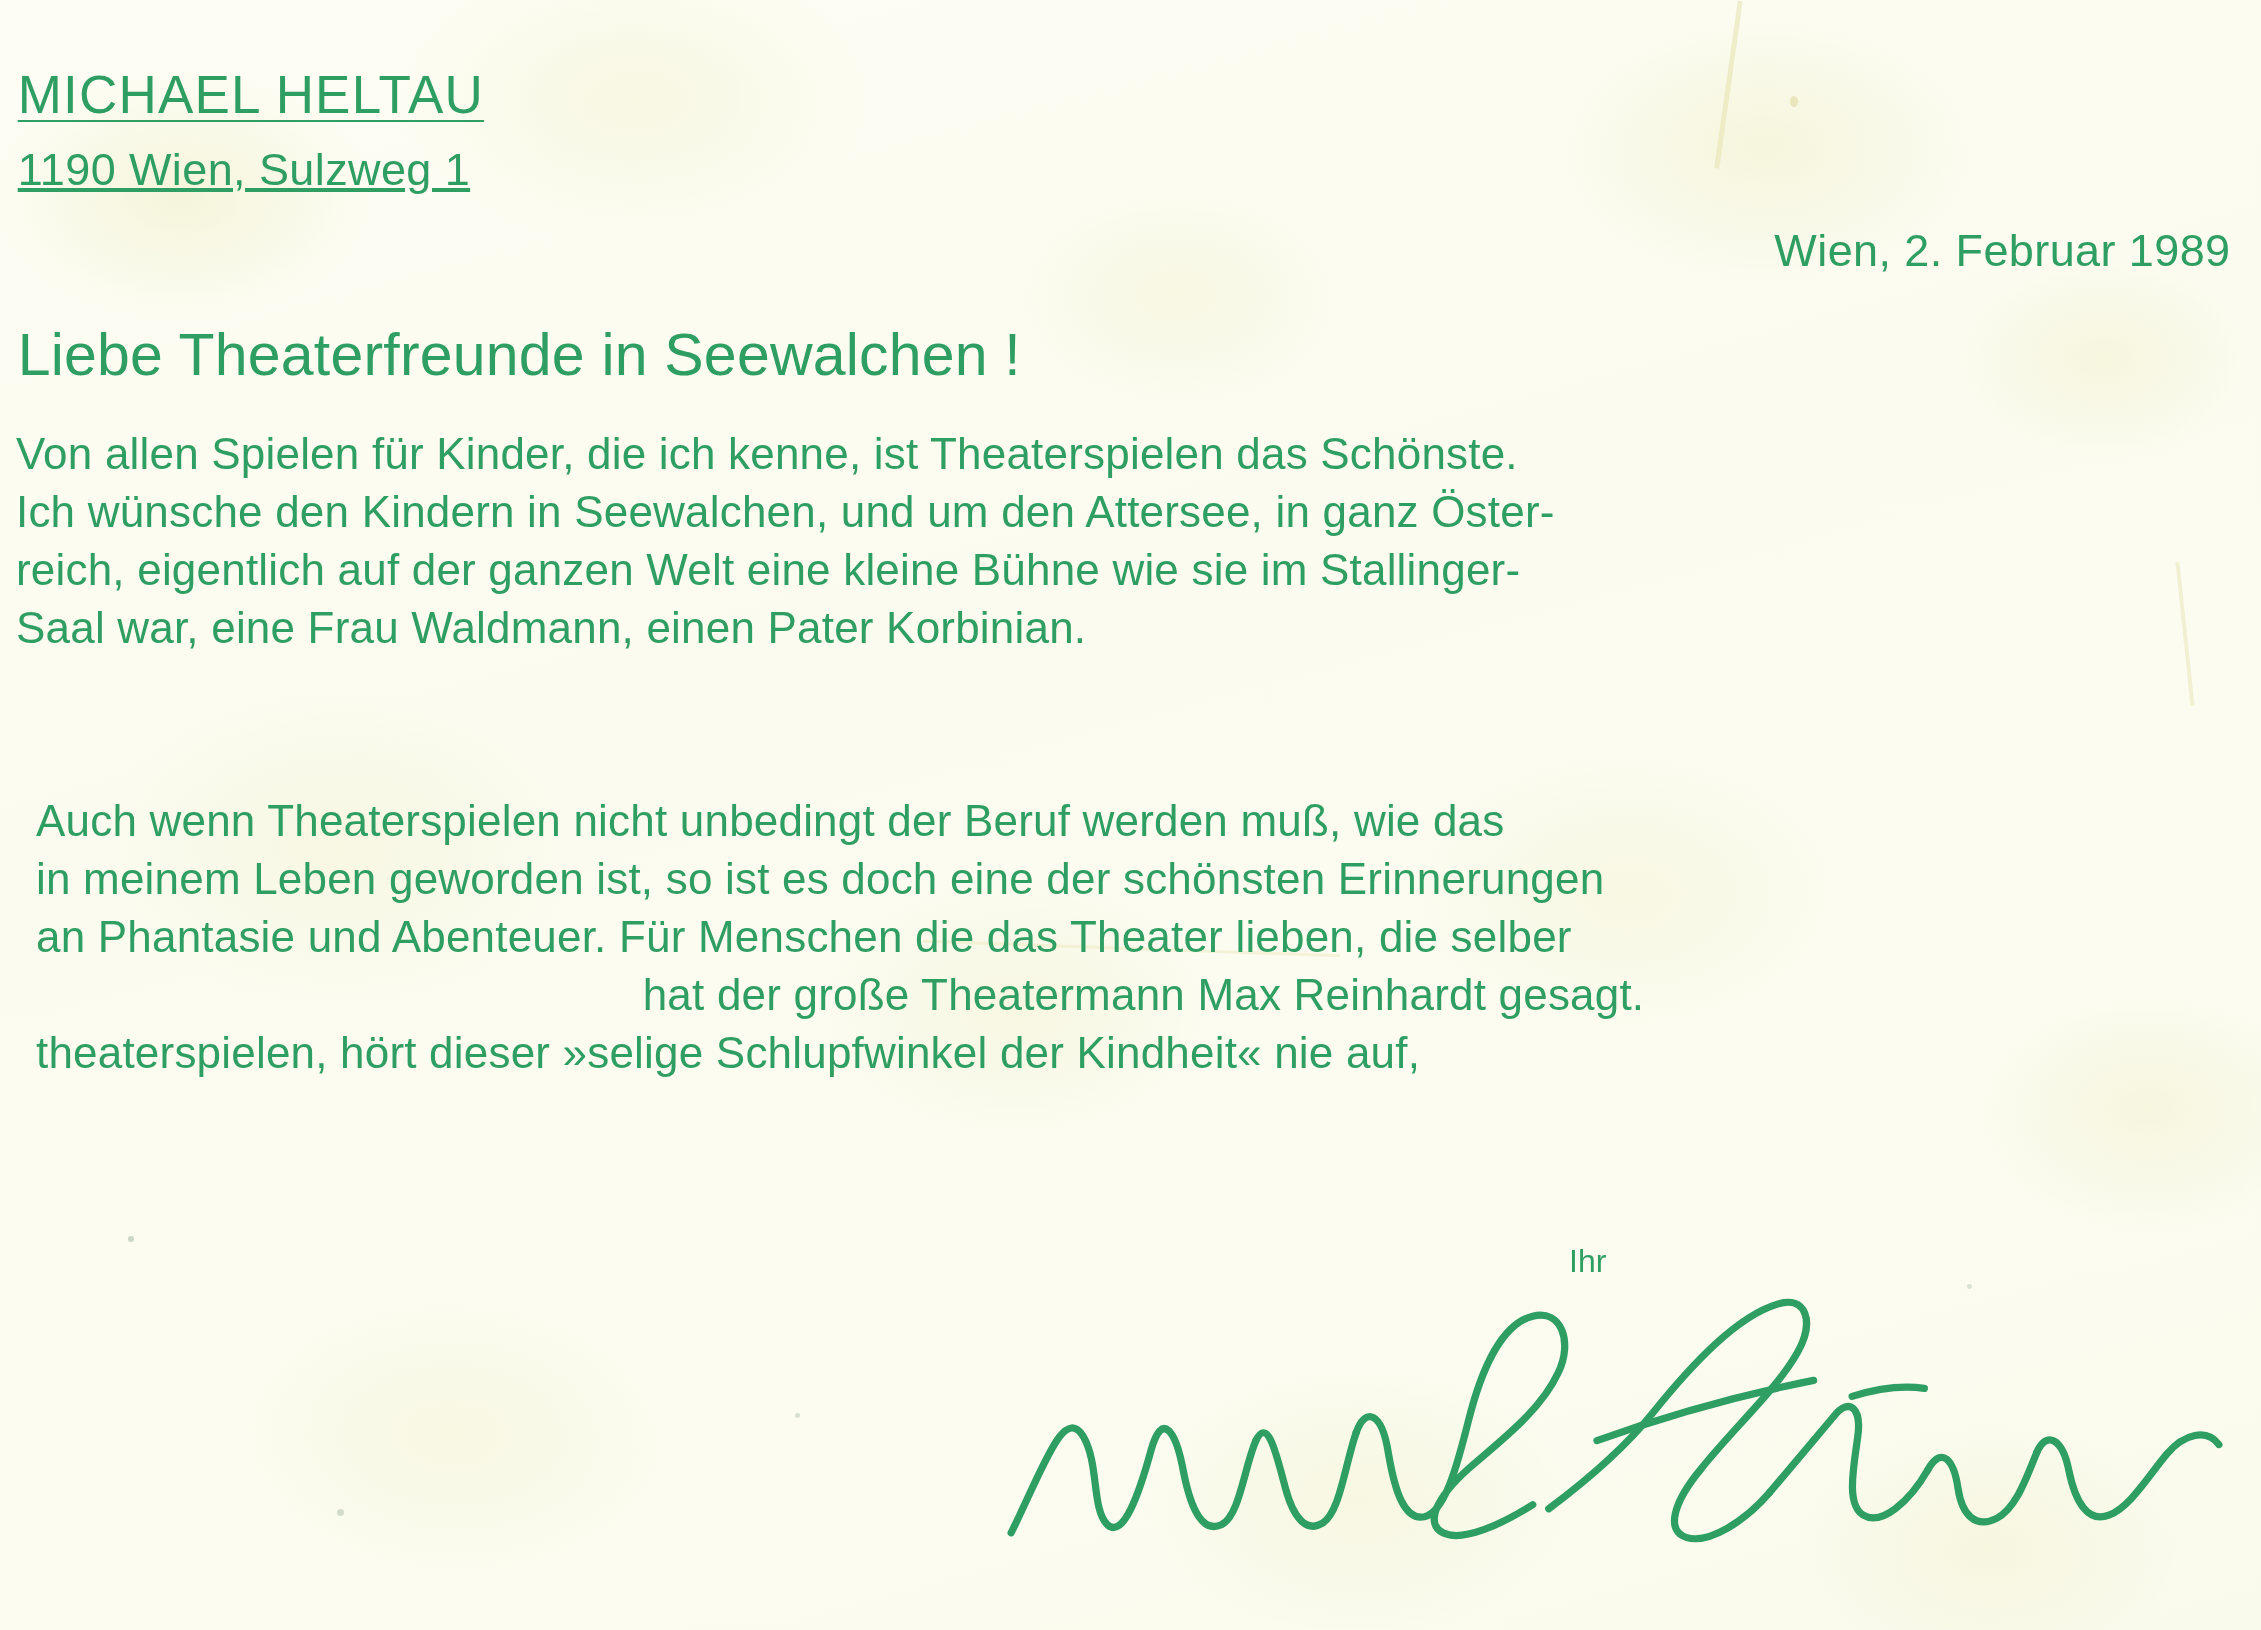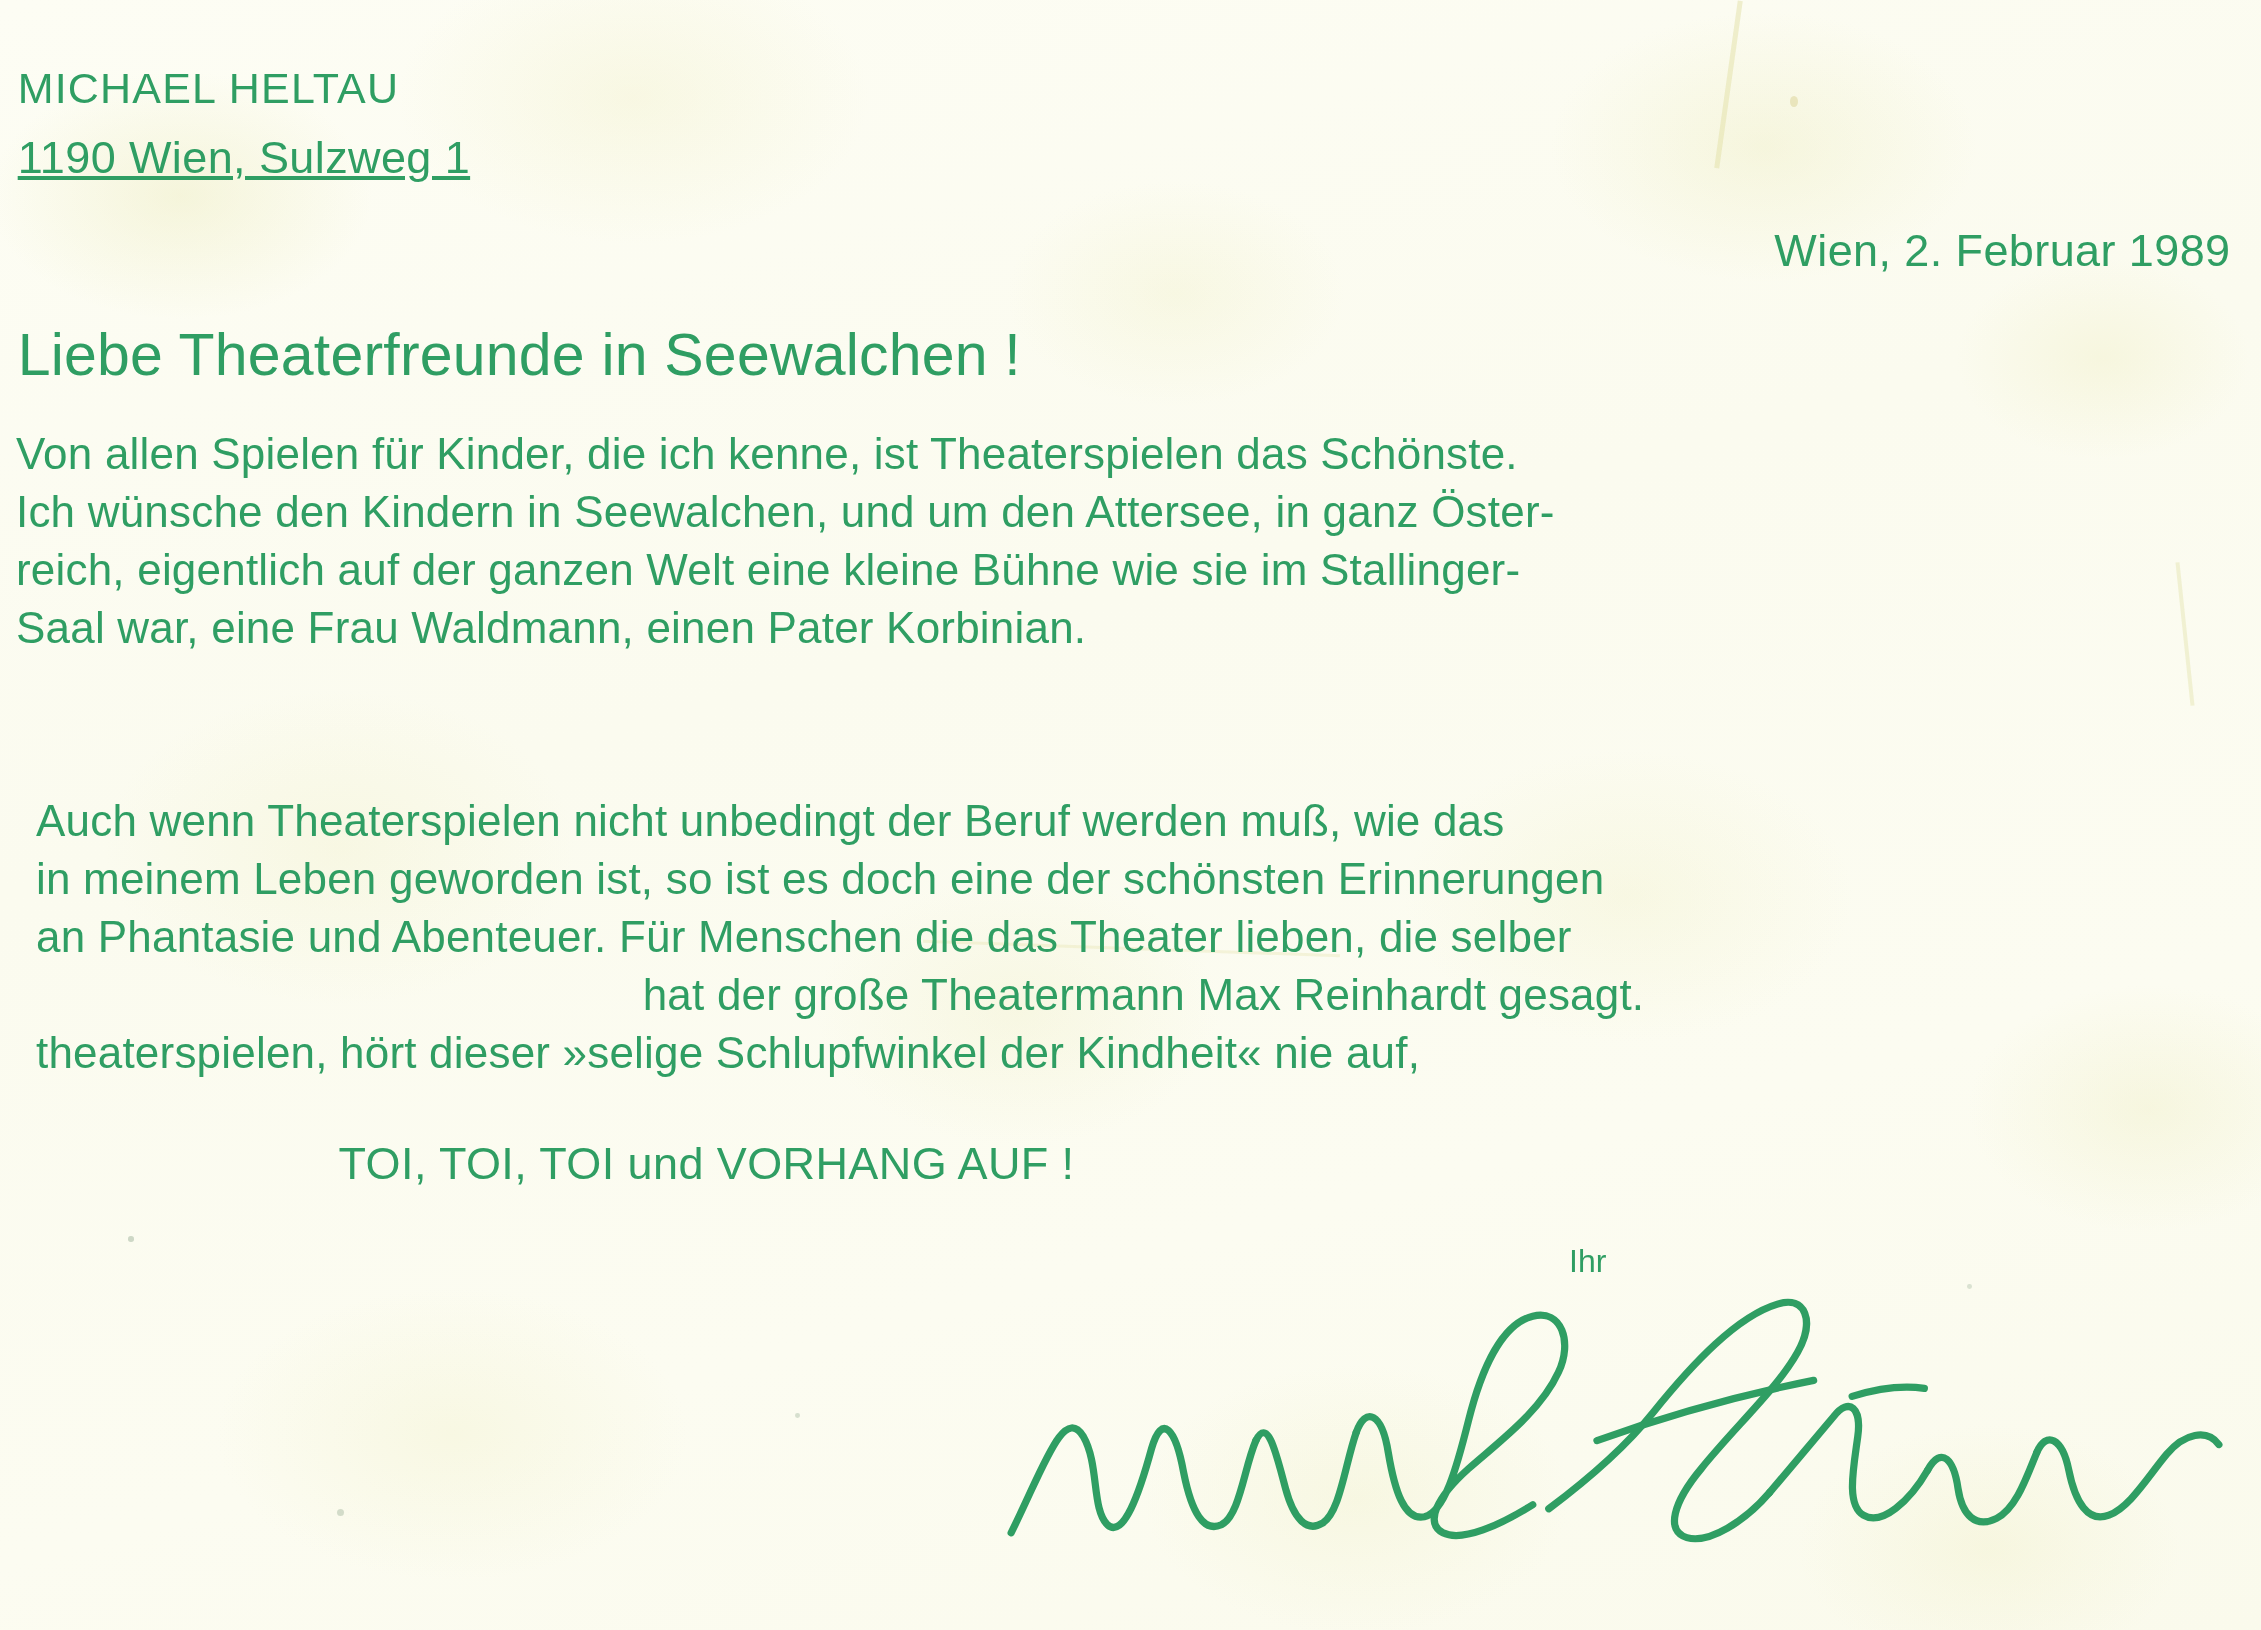--- a/index.html
+++ b/index.html
@@ -54,23 +54,24 @@
     padding: 0;
   }
 
   .letterhead {
     position: absolute;
     left: 17.7px;
     top: 64px;
     width: 963px;
   }
   .lh-name {
-    font-size: 43px;
+    font-size: 53px;
     letter-spacing: 1.2px;
     color: #2f9e63;
+    text-decoration: underline;
     text-underline-offset: 7.2px;
     text-decoration-thickness: 2.4px;
     white-space: nowrap;
   }
   .lh-addr {
     font-size: 45px;
     color: #2f9e63;
     margin-top: 19px;
     letter-spacing: 0.4px;
     white-space: nowrap;
@@ -185,21 +186,20 @@
     </div>
 
     <div class="para" id="para2">
       <span class="line">Auch wenn Theaterspielen nicht unbedingt der Beruf werden muß, wie das</span>
       <span class="line">in meinem Leben geworden ist, so ist es doch eine der schönsten Erinnerungen</span>
       <span class="line">an Phantasie und Abenteuer. Für Menschen die das Theater lieben, die selber</span>
       <span class="line center-line">hat der große Theatermann Max Reinhardt gesagt.</span>
       <span class="line">theaterspielen, hört dieser »selige Schlupfwinkel der Kindheit« nie auf,</span>
     </div>
 
-    <div class="toi">TOI, TOI, TOI und VORHANG AUF !</div>
 
     <div class="ihr">Ihr</div>
 
     <div class="signature">
       <svg viewBox="0 0 1560 400" xmlns="http://www.w3.org/2000/svg">
         <g fill="none" stroke="#2f9e63" stroke-width="9" stroke-linecap="round" stroke-linejoin="round">
 
           <path d="M30 330 C 70 250, 95 170, 120 210 C 140 245, 130 300, 150 320 C 170 338, 190 280, 205 225 C 218 180, 235 200, 245 255 C 255 305, 270 330, 292 320 C 315 308, 320 250, 335 215"></path>
           <path d="M335 215 C 350 185, 360 230, 372 275 C 382 312, 398 330, 418 318 C 440 304, 446 245, 460 205"></path>
           <path d="M460 205 C 472 172, 492 180, 500 230 C 508 278, 520 315, 545 310 C 570 304, 585 250, 600 190 C 615 130, 640 70, 680 60 C 716 51, 730 92, 712 130 C 690 178, 640 215, 600 250 C 560 286, 545 318, 568 330 C 592 342, 640 320, 680 295"></path>

